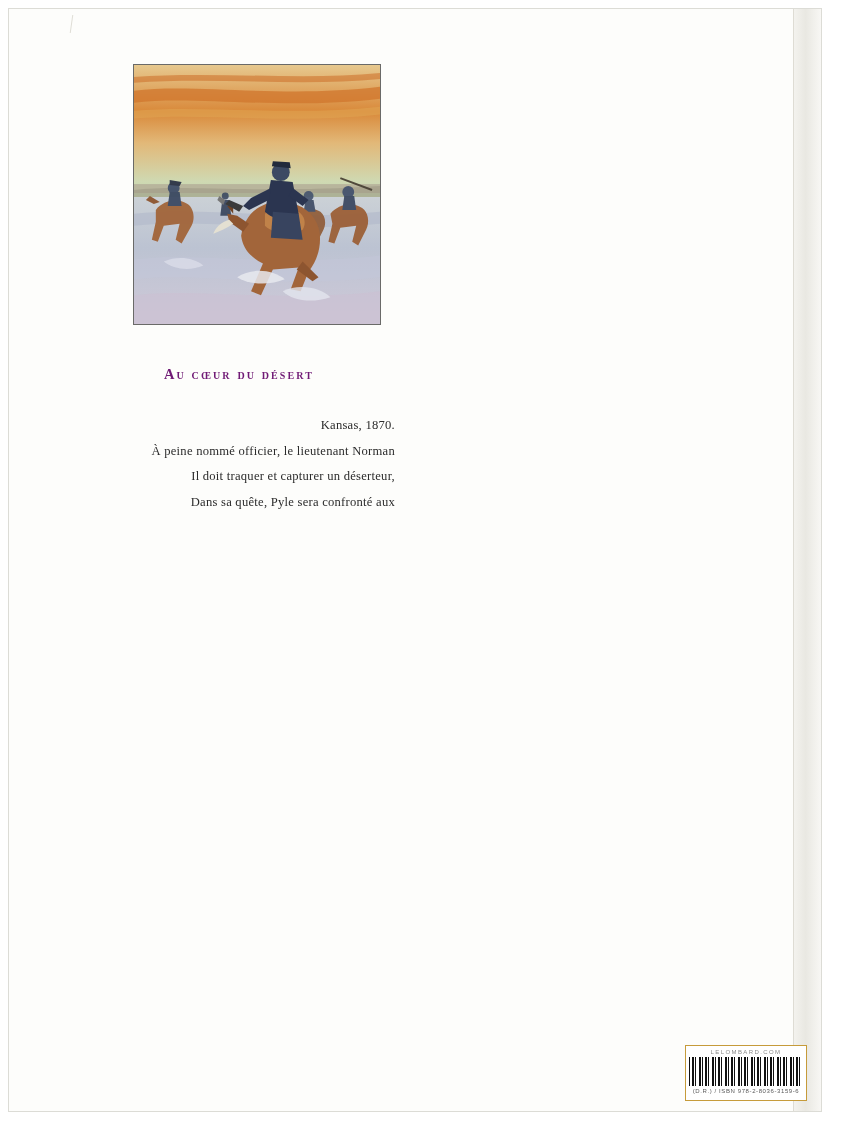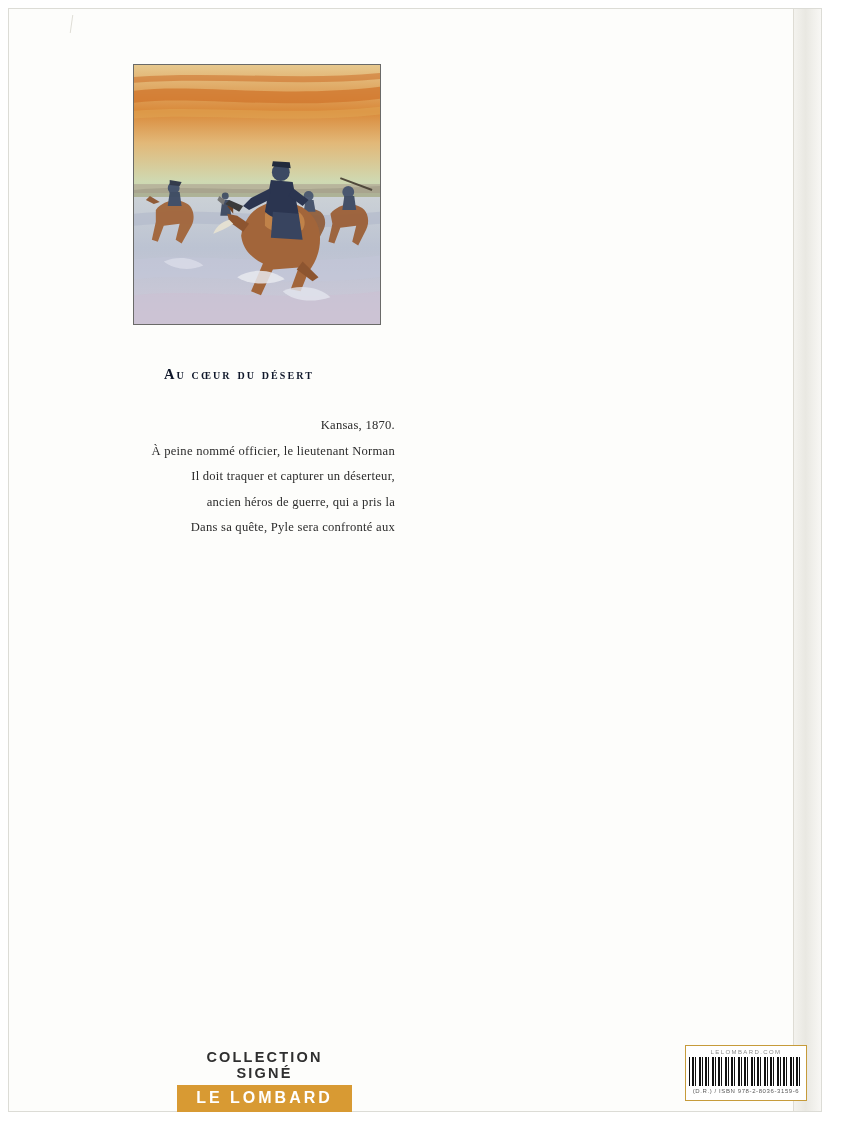--- a/index.html
+++ b/index.html
@@ -75,21 +75,21 @@
   .illu-svg { display: block; width: 100%; height: 100%; }
 
   
   .story-title {
     position: absolute;
     left: 155px;
     top: 357px;
     font-family: "Liberation Serif", serif;
     font-size: 14.5px;
     letter-spacing: 2.1px;
-    color: #0f172a;
+    color: #701a75;
     font-variant: small-caps;
     font-weight: 600;
     white-space: nowrap;
   }
 
   .synopsis {
     position: absolute;
     left: 124px;
     top: 404px;
     width: 262px;
@@ -271,29 +271,24 @@
         <path d="M30,198 C44,192 60,194 70,202 C56,208 40,206 30,198 Z" fill="#e2e5ee" opacity="0.6"></path>
       </svg>
     </div>
 
     <div class="story-title">Au cœur du désert</div>
 
     <div class="synopsis">
       <p>Kansas, 1870.</p>
       <p>À peine nommé officier, le lieutenant Norman</p>
       <p>Il doit traquer et capturer un déserteur,</p>
-      <p>ancien héros de guerre, qui a pris la</p>
       <p>Dans sa quête, Pyle sera confronté aux</p>
     </div>
 
 
-    <div class="collection">
-      <div class="collection-top">COLLECTION SIGNÉ</div>
-      <div class="collection-bar">LE LOMBARD</div>
-    </div>
 
     <div class="barcode-box">
       <div class="barcode-site">LELOMBARD.COM</div>
       <div class="barcode-bars"></div>
       <div class="barcode-num">(D.R.) / ISBN 978-2-8036-3159-6</div>
     </div>
 
   </div>
 </div>
 

